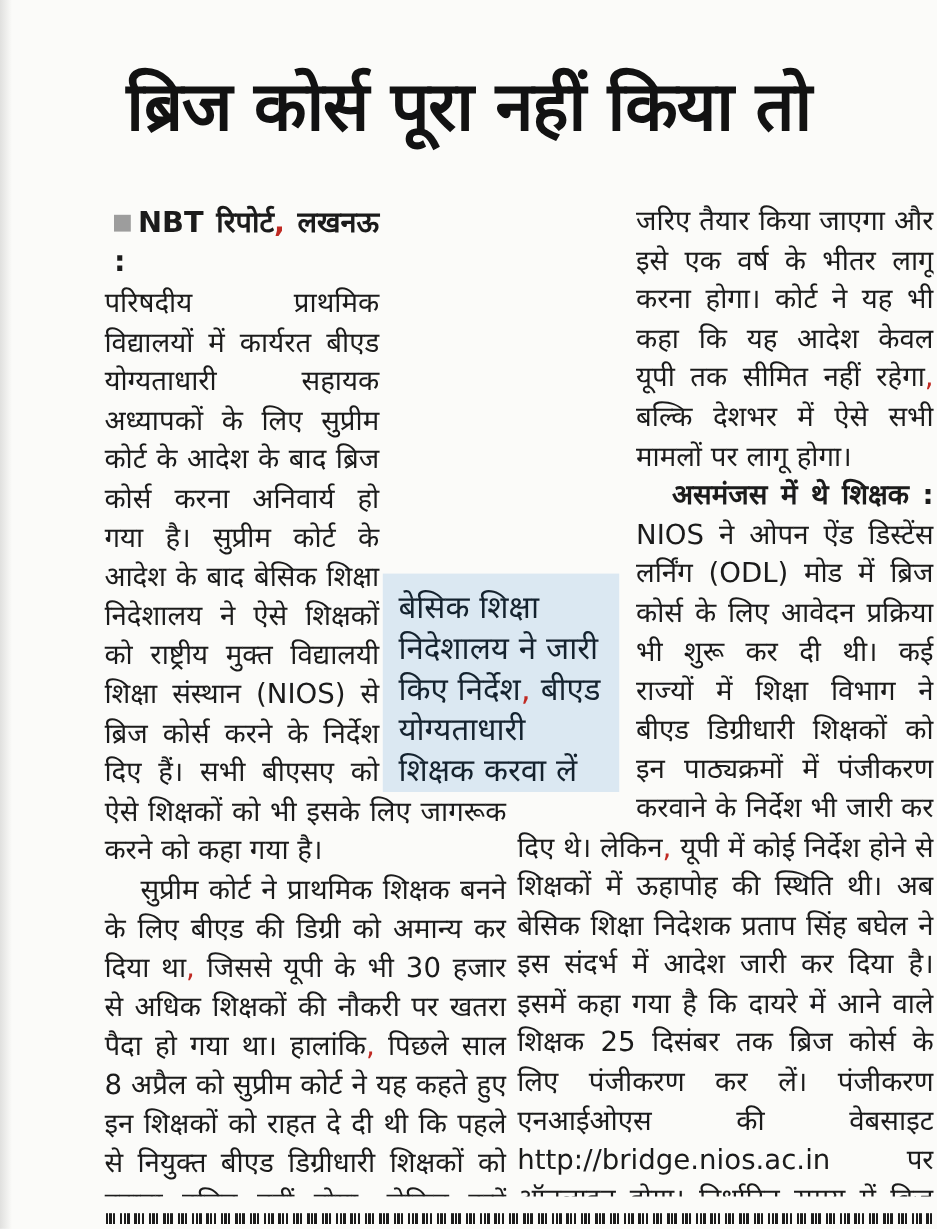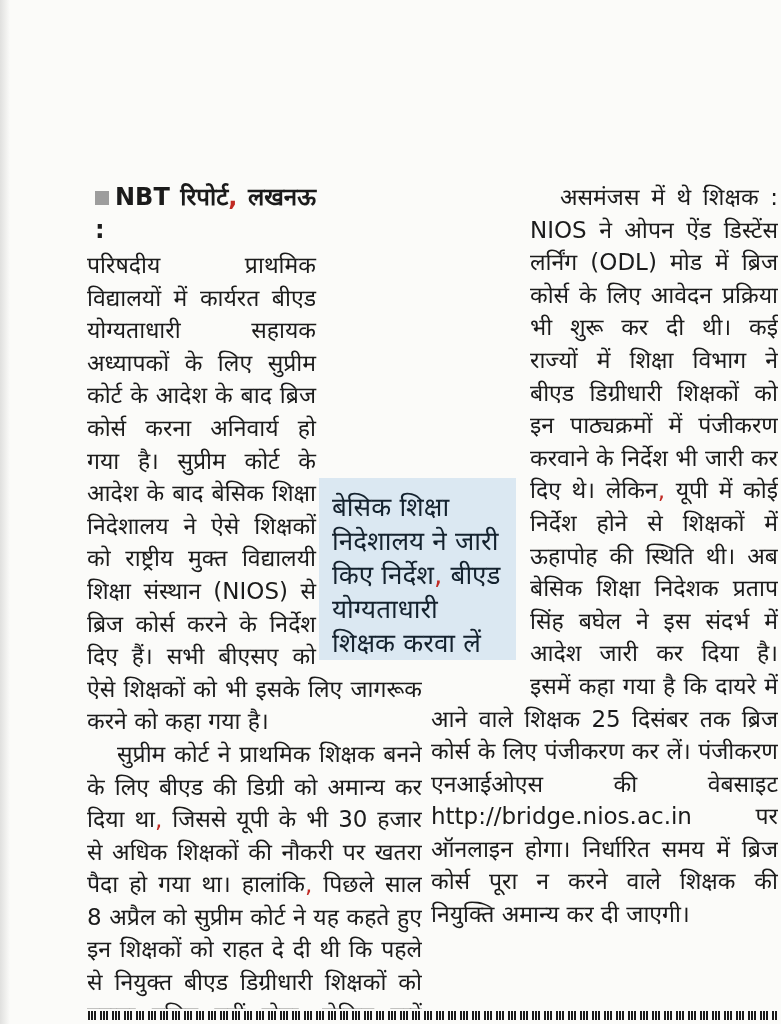--- a/index.html
+++ b/index.html
@@ -14,40 +14,40 @@
     background:linear-gradient(90deg,rgba(60,60,60,.14),rgba(60,60,60,0));
   }
   
   .headline{
     position:absolute;left:30px;top:14px;width:721px;
     text-align:center;font-weight:700;color:#121212;
     font-size:57px;line-height:74px;letter-spacing:-1px;
   }
   
   .col{
-    position:absolute;top:181px;height:828px;overflow:hidden;
+    position:absolute;top:169px;height:828px;overflow:hidden;
     font-size:23px;line-height:32.6px;text-align:justify;
     color:#1b1b1b;
   }
   .col-left{left:87px;width:335px;}
   .col-right{left:431px;width:347px;}
   .wrap-spacer-right{float:right;width:106px;height:186px;margin-top:296px;}
   .wrap-spacer-left{float:left;width:99px;height:208px;margin-top:296px;}
   
   .byline{
     font-weight:700;font-size:24px;line-height:33px;
     text-align:justify;text-align-last:justify;margin:0 0 2px 8px;
   }
   .byline .bullet{
     display:inline-block;width:14px;height:14px;background:#9d9d9d;
     margin-right:6px;vertical-align:baseline;
   }
   p{margin:0;}
   .indent{text-indent:30px;}
-  .lead-bold{font-weight:400;}
+  .lead-bold{font-weight:700;}
   
   .pull-quote{
     position:absolute;left:319px;top:478px;width:197px;height:182px;
     background:#dbe8f2;box-sizing:border-box;
     padding:12px 8px 8px 13px;overflow:hidden;
     font-size:26px;line-height:34px;color:#14222e;text-align:left;
   }
   
   .bottom-rule{
     position:absolute;left:88px;top:1011px;width:690px;height:9px;
@@ -57,33 +57,35 @@
       #1c1c1c 6px 8px, transparent 8px 12px);
   }
   .rp{color:#c02a23;}
 </style>
 </head>
 <body>
 
 <div class="left-edge-shade"></div>
 
 <h1 class="headline">
+  <div>ब्रिज कोर्स पूरा नहीं किया तो</div>
 </h1>
 
 <div class="col col-left">
   <span class="wrap-spacer-right"></span>
   <div class="byline">
     <span class="bullet"></span><span class="red-commas">NBT रिपोर्ट<span class="rp">,</span> लखनऊ :</span>
   </div>
   <p class="red-commas">परिषदीय प्राथमिक विद्यालयों में कार्यरत बीएड योग्यताधारी सहायक अध्यापकों के लिए सुप्रीम कोर्ट के आदेश के बाद ब्रिज कोर्स करना अनिवार्य हो गया है। सुप्रीम कोर्ट के आदेश के बाद बेसिक शिक्षा निदेशालय ने ऐसे शिक्षकों को राष्ट्रीय मुक्त विद्यालयी शिक्षा संस्थान (NIOS) से ब्रिज कोर्स करने के निर्देश दिए हैं। सभी बीएसए को ऐसे शिक्षकों को भी इसके लिए जागरूक करने को कहा गया है।</p>
   <p class="indent red-commas">सुप्रीम कोर्ट ने प्राथमिक शिक्षक बनने के लिए बीएड की डिग्री को अमान्य कर दिया था<span class="rp">,</span> जिससे यूपी के भी 30 हजार से अधिक शिक्षकों की नौकरी पर खतरा पैदा हो गया था। हालांकि<span class="rp">,</span> पिछले साल 8 अप्रैल को सुप्रीम कोर्ट ने यह कहते हुए इन शिक्षकों को राहत दे दी थी कि पहले से नियुक्त बीएड डिग्रीधारी शिक्षकों को हटाना उचित नहीं होगा<span class="rp">,</span> लेकिन उन्हें प्राथमिक शिक्षा के अनुरूप प्रशिक्षण देना आवश्यक है। शिक्षकों को छह महीने का ब्रिज कोर्स करना होगा। यह NIOS के</p>
 </div>
 
 <div class="col col-right">
   <span class="wrap-spacer-left"></span>
+  <p class="red-commas">जरिए तैयार किया जाएगा और इसे एक वर्ष के भीतर लागू करना होगा। कोर्ट ने यह भी कहा कि यह आदेश केवल यूपी तक सीमित नहीं रहेगा<span class="rp">,</span> बल्कि देशभर में ऐसे सभी मामलों पर लागू होगा।</p>
   <p class="indent"><span class="lead-bold">असमंजस में थे शिक्षक :</span><span class="red-commas"> NIOS ने ओपन ऐंड डिस्टेंस लर्निंग (ODL) मोड में ब्रिज कोर्स के लिए आवेदन प्रक्रिया भी शुरू कर दी थी। कई राज्यों में शिक्षा विभाग ने बीएड डिग्रीधारी शिक्षकों को इन पाठ्यक्रमों में पंजीकरण करवाने के निर्देश भी जारी कर दिए थे। लेकिन<span class="rp">,</span> यूपी में कोई निर्देश होने से शिक्षकों में ऊहापोह की स्थिति थी। अब बेसिक शिक्षा निदेशक प्रताप सिंह बघेल ने इस संदर्भ में आदेश जारी कर दिया है। इसमें कहा गया है कि दायरे में आने वाले शिक्षक 25 दिसंबर तक ब्रिज कोर्स के लिए पंजीकरण कर लें। पंजीकरण एनआईओएस की वेबसाइट http://bridge.nios.ac.in पर ऑनलाइन होगा। निर्धारित समय में ब्रिज कोर्स पूरा न करने वाले शिक्षक की नियुक्ति अमान्य कर दी जाएगी।</span></p>
 </div>
 
 <div class="pull-quote">
   <span class="red-commas">बेसिक शिक्षा निदेशालय ने जारी किए निर्देश<span class="rp">,</span> बीएड योग्यताधारी शिक्षक करवा लें पंजीकरण</span>
 </div>
 
 <div class="bottom-rule"></div>
 
 </body></html>

